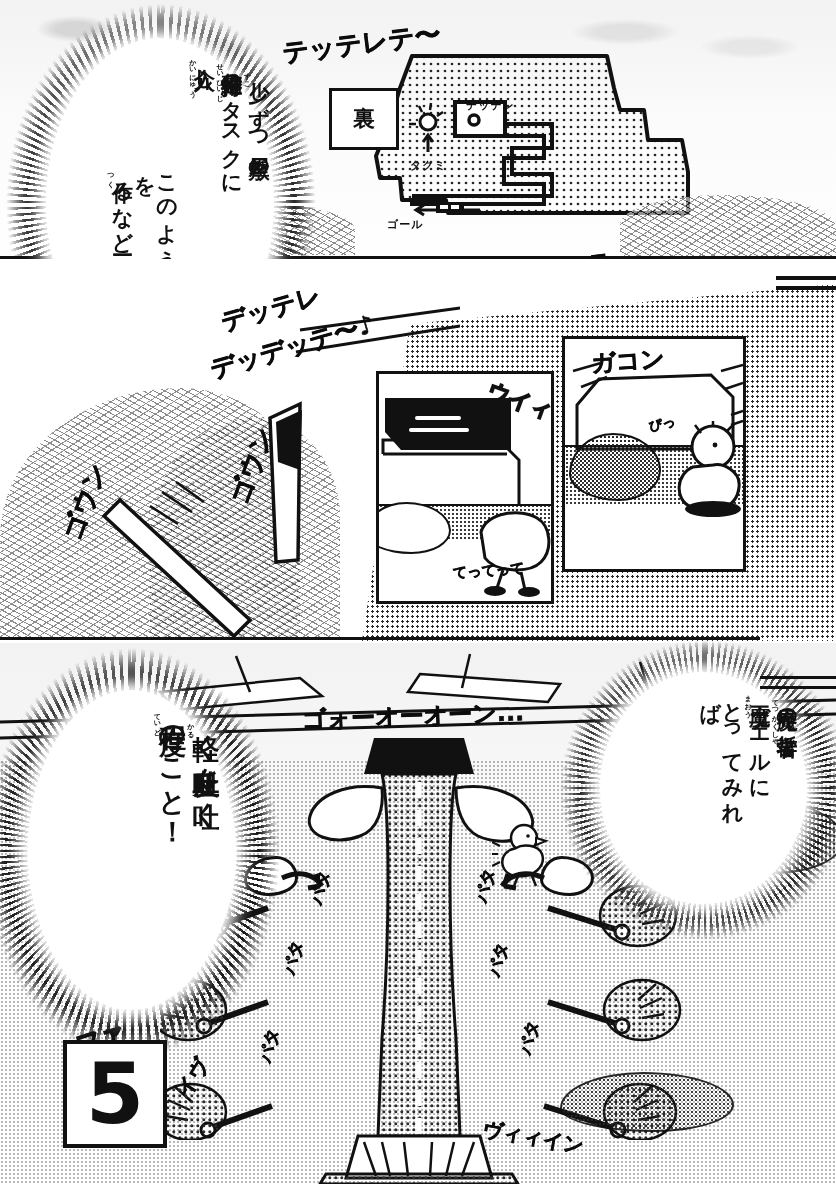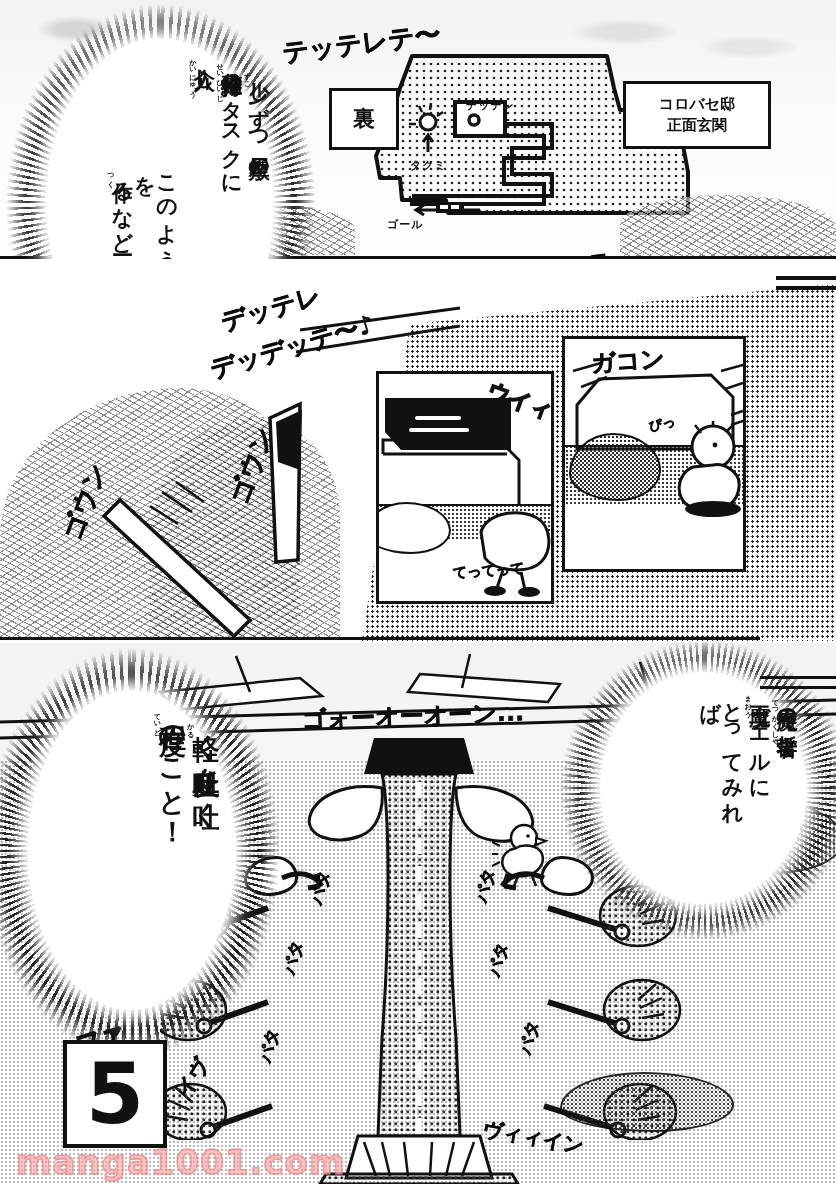--- a/index.html
+++ b/index.html
@@ -135,24 +135,20 @@
   </svg>
 
   <span class="vtext abs" style="left:466px;top:100px;font-size:11px;writing-mode:horizontal-tb;">デッテレ</span>
   <span class="vtext abs" style="left:410px;top:160px;font-size:11px;writing-mode:horizontal-tb;">タクミ</span>
   <span class="vtext abs" style="left:387px;top:219px;font-size:11px;writing-mode:horizontal-tb;">ゴール</span>
 
   <div class="box-label" style="left:329px;top:88px;width:70px;height:62px;">
     <span style="font-size:22px;font-weight:700;font-family:'DejaVu Sans',sans-serif;">裏</span>
   </div>
 
-  <div class="box-label" style="left:623px;top:81px;width:148px;height:68px;flex-direction:column;gap:2px;">
-    <span style="font-size:15px;font-weight:700;">コロバセ邸</span>
-    <span style="font-size:15px;font-weight:700;">正面玄関</span>
-  </div>
 
   <div class="foliage abs" style="left:185px;top:205px;width:170px;height:50px;border-radius:50% 50% 0 0;"></div>
   <div class="foliage abs" style="left:620px;top:195px;width:216px;height:62px;border-radius:48% 52% 0 0;"></div>
   <div class="abs" style="left:0;top:256px;width:836px;height:3px;background:#111;"></div>
 
   <div class="sfx abs" style="left:282px;top:26px;font-size:26px;transform:rotate(-7deg);">テッテレテ〜</div>
   <div class="sfx abs" style="left:494px;top:253px;font-size:23px;transform:rotate(-7deg);">テレレッテ</div>
 
   <div class="burst" style="left:6px;top:4px;width:310px;height:400px;"></div>
   <div class="burst-core" style="left:46px;top:38px;width:228px;height:330px;"></div>
@@ -386,20 +382,19 @@
       <span class="vtext" style="font-size:21px;height:140px;margin-top:4px;">魔王ブエルに</span>
       <span class="ruby" style="height:30px;margin-top:6px;margin-right:-2px;">まおう</span>
     </div>
     <span class="vtext" style="font-size:21px;height:150px;margin-top:4px;">とってみれば</span>
   </div>
 
   <div class="pagenum" style="left:63px;top:1040px;width:104px;height:108px;font-size:84px;">
     <span>5</span>
   </div>
 
-  <div class="watermark" style="left:16px;top:1142px;font-size:34px;">manga1001.com</div>
 
   <div class="abs" style="left:776px;top:276px;width:60px;height:4px;background:#111;"></div>
   <div class="abs" style="left:776px;top:286px;width:60px;height:4px;background:#111;"></div>
   <div class="abs" style="left:760px;top:676px;width:76px;height:3px;background:#111;"></div>
   <div class="abs" style="left:760px;top:686px;width:76px;height:3px;background:#111;"></div>
 
 </div>
 
 </body></html>

